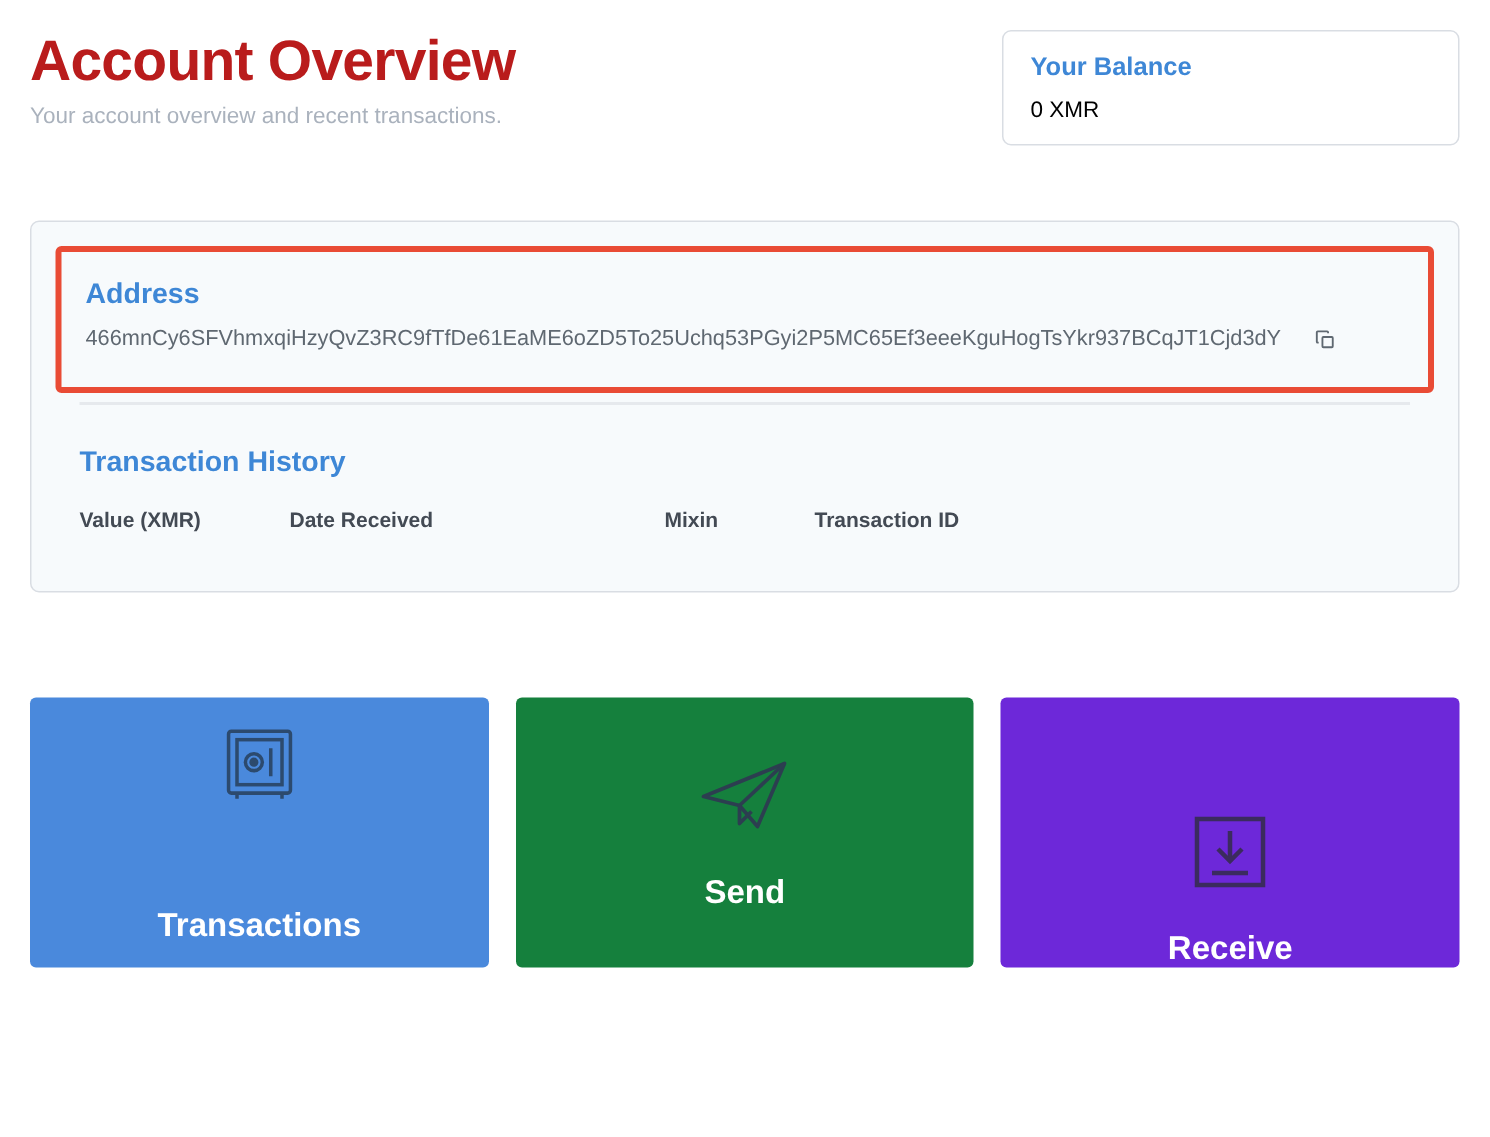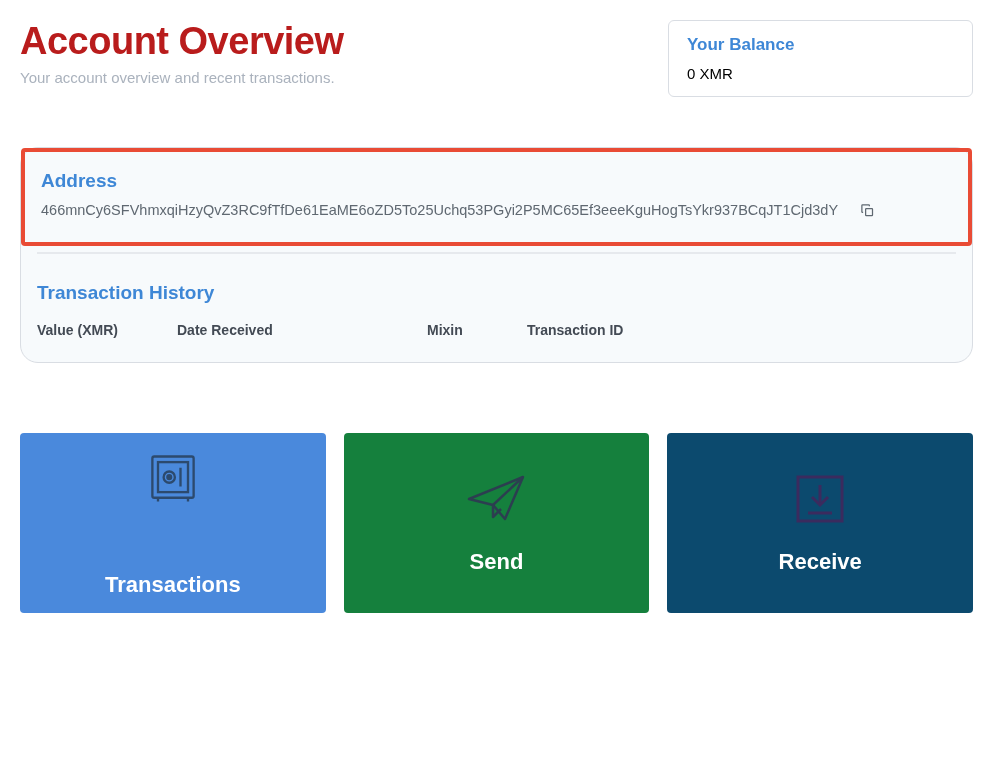--- a/index.html
+++ b/index.html
@@ -44,22 +44,23 @@
       font-weight: 600;
       color: #3e87d6;
       margin-bottom: 10px;
     }
     .balance-value {
       font-size: 15px;
       color: #000000;
     }
     .main-card {
       border: 1px solid #d9dde3;
-      border-radius: 18px;
+      border-radius: 6px;
       background: #f7fafc;
+      padding: 16px;
       margin-bottom: 70px;
     }
     .address-box {
       border: 4px solid #e94b35;
       border-radius: 4px;
       padding: 18px 16px 24px 16px;
       margin-bottom: 6px;
     }
     .section-label {
       font-size: 19px;
@@ -117,21 +118,21 @@
     }
     .action-card svg {
       margin-bottom: 18px;
     }
     .action-label {
       font-size: 22px;
       font-weight: 600;
     }
     .card-transactions { background: #4a89dc; gap: 41px; }
     .card-send { background: #15803d; }
-    .card-receive { background: #0c4a6e; }
+    .card-receive { background: #6d28d9; justify-content: flex-end; }
   </style>
 </head>
 <body>
 
 <div class="header">
   <div class="header-left">
     <h1 class="page-title">Account Overview</h1>
     <p class="page-subtitle">Your account overview and recent transactions.</p>
   </div>
   <div class="balance-card">

